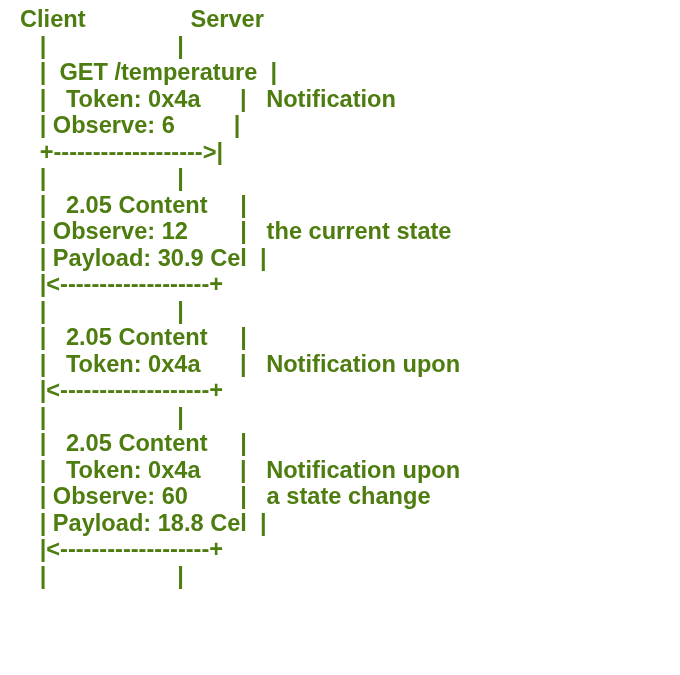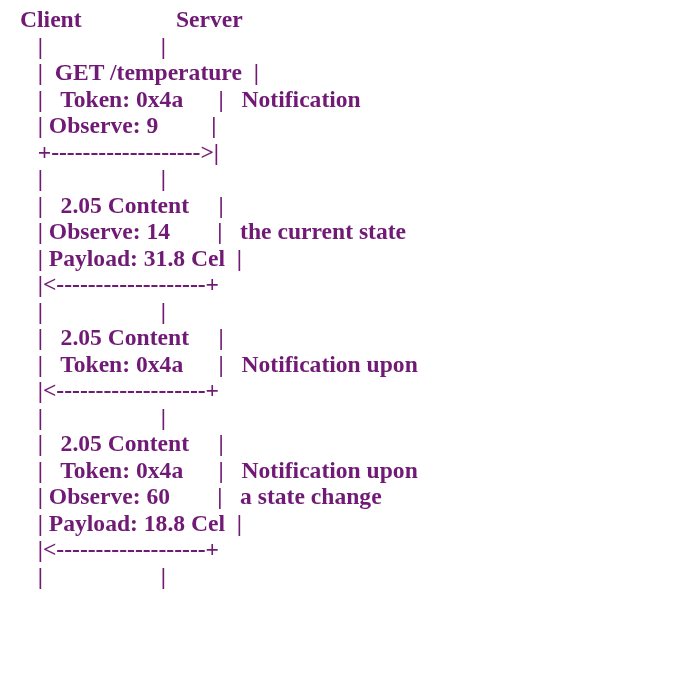--- a/index.html
+++ b/index.html
@@ -10,45 +10,45 @@
   body {
     width: 680px;
     height: 675px;
     overflow: hidden;
   }
   .figure {
     box-sizing: border-box;
     width: 597px;
     height: 675px;
     padding: 6px 0 0 20px;
-    font-family: Liberation Serif, serif;
+    font-family: Liberation Sans, sans-serif;
     font-size: 23.6px;
     font-weight: bold;
     line-height: 26.5px;
-    color: #701a75;
+    color: #4d7c0f;
   }
   .ascii-row {
     white-space: pre;
     height: 26.5px;
   }
 </style>
 </head>
 <body>
 
 <div class="figure">
   <div class="ascii-row">Client                Server</div>
   <div class="ascii-row">   |                    |</div>
   <div class="ascii-row">   |  GET /temperature  |</div>
   <div class="ascii-row">   |   Token: 0x4a      |   Notification</div>
-  <div class="ascii-row">   | Observe: 9         |</div>
+  <div class="ascii-row">   | Observe: 6         |</div>
   <div class="ascii-row">   +-------------------&gt;|</div>
   <div class="ascii-row">   |                    |</div>
   <div class="ascii-row">   |   2.05 Content     |</div>
-  <div class="ascii-row">   | Observe: 14        |   the current state</div>
-  <div class="ascii-row">   | Payload: 31.8 Cel  |</div>
+  <div class="ascii-row">   | Observe: 12        |   the current state</div>
+  <div class="ascii-row">   | Payload: 30.9 Cel  |</div>
   <div class="ascii-row">   |&lt;-------------------+</div>
   <div class="ascii-row">   |                    |</div>
   <div class="ascii-row">   |   2.05 Content     |</div>
   <div class="ascii-row">   |   Token: 0x4a      |   Notification upon</div>
   <div class="ascii-row">   |&lt;-------------------+</div>
   <div class="ascii-row">   |                    |</div>
   <div class="ascii-row">   |   2.05 Content     |</div>
   <div class="ascii-row">   |   Token: 0x4a      |   Notification upon</div>
   <div class="ascii-row">   | Observe: 60        |   a state change</div>
   <div class="ascii-row">   | Payload: 18.8 Cel  |</div>

